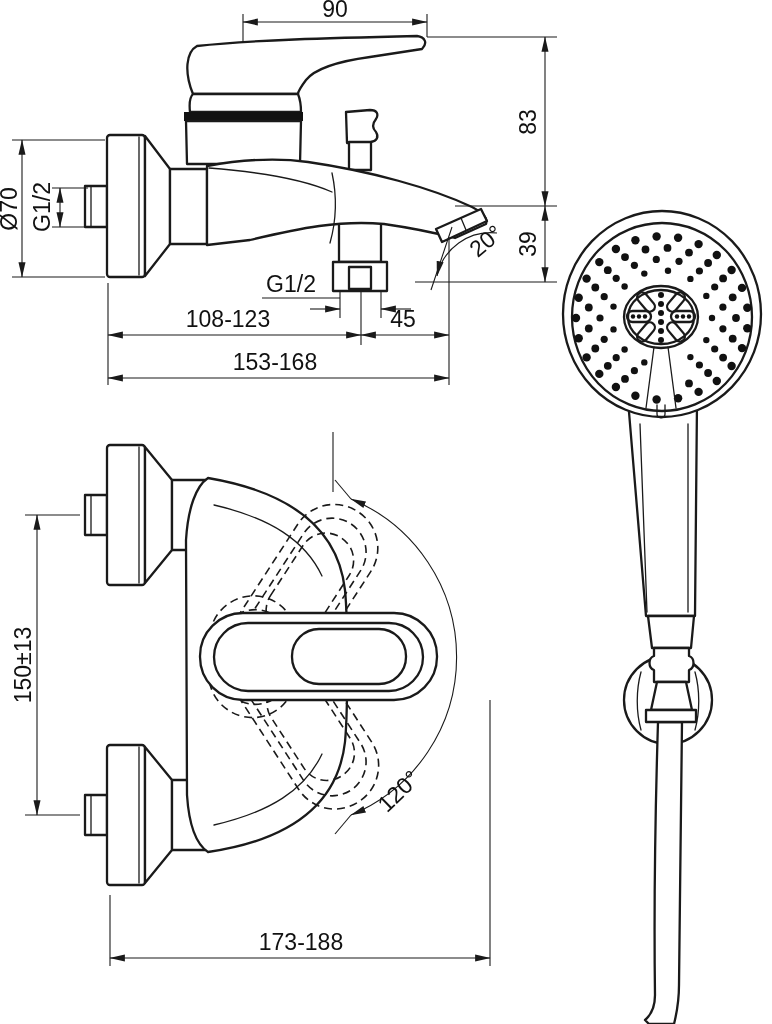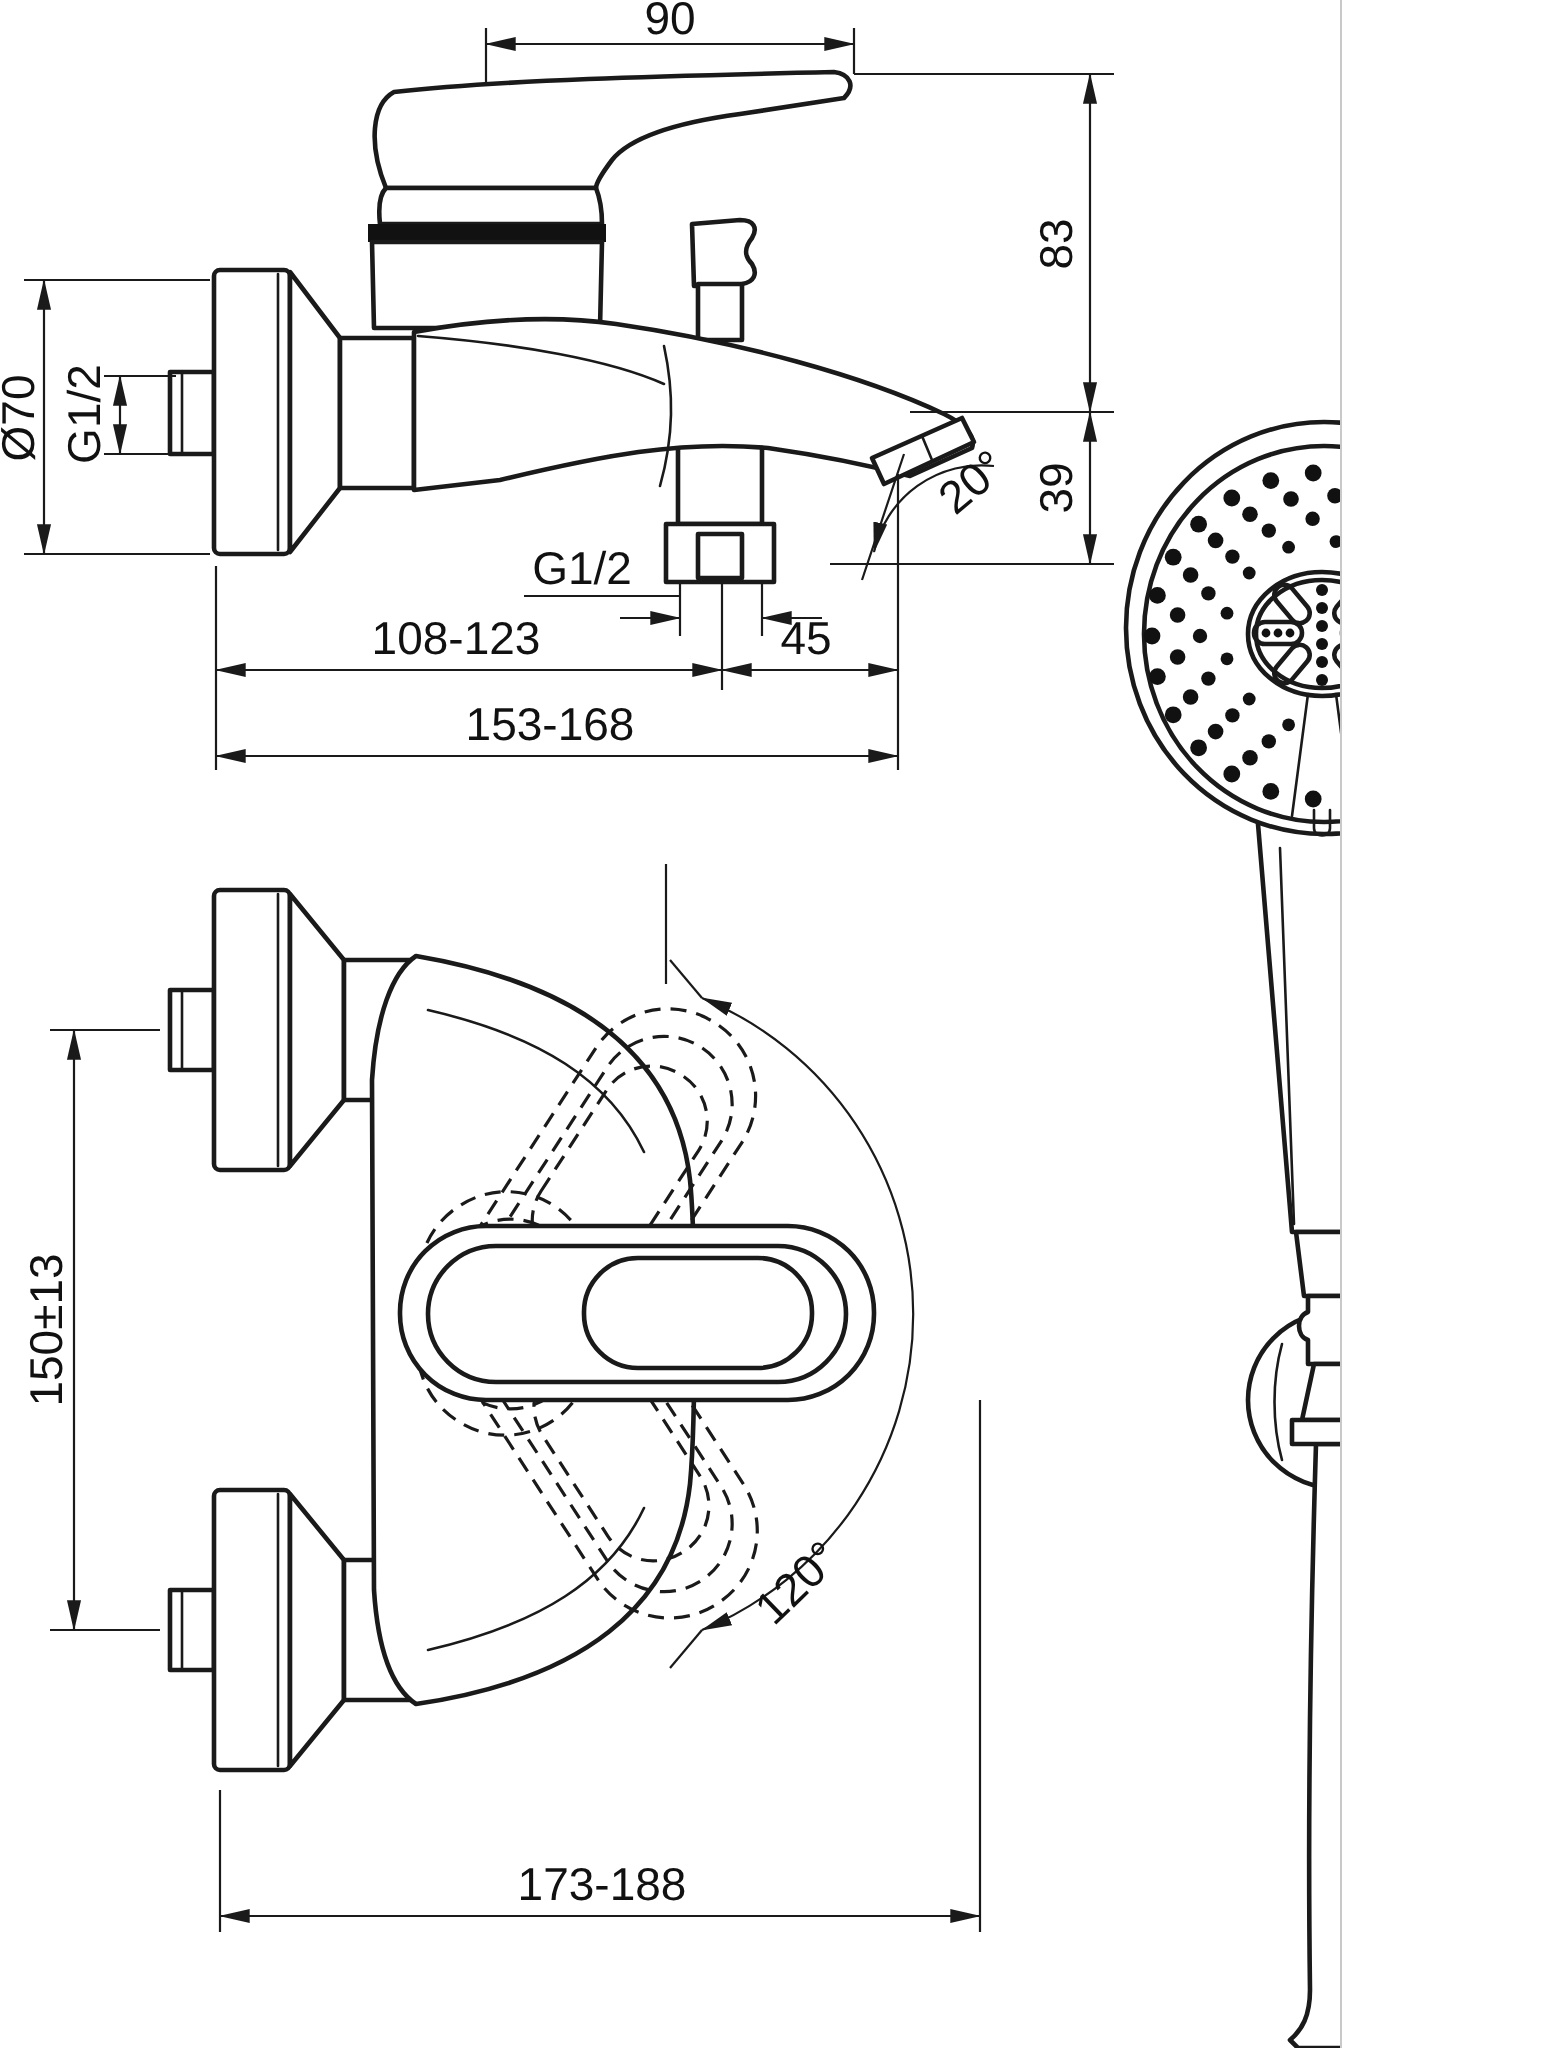--- a/index.html
+++ b/index.html
@@ -1,16 +1,16 @@
 <!DOCTYPE html>
 <html><head>
 <meta charset="utf-8">
 <style>
   html,body{margin:0;padding:0;background:#fff;}
-  .stage{position:relative;width:670px;height:1024px;background:#ffffff;
+  .stage{position:relative;width:772px;height:1024px;background:#ffffff;
          outline:1px solid #c9c9c9;overflow:hidden;}
   svg{display:block;}
   .ol  {fill:#ffffff;stroke:#1a1a1a;stroke-width:2.3;stroke-linejoin:round;}
   .olnf{fill:none;stroke:#1a1a1a;stroke-width:2.3;stroke-linejoin:round;stroke-linecap:round;}
   .thin{fill:none;stroke:#1a1a1a;stroke-width:1.3;stroke-linecap:round;}
   .diml{fill:none;stroke:#1a1a1a;stroke-width:1.1;}
   .dash{fill:none;stroke:#1a1a1a;stroke-width:1.6;stroke-dasharray:8 5;stroke-linejoin:round;}
   .dot {fill:#111;stroke:none;}
   .band{fill:#111;stroke:none;}
   .dim {font-family:"Liberation Sans",sans-serif;font-size:23px;fill:#111;}

